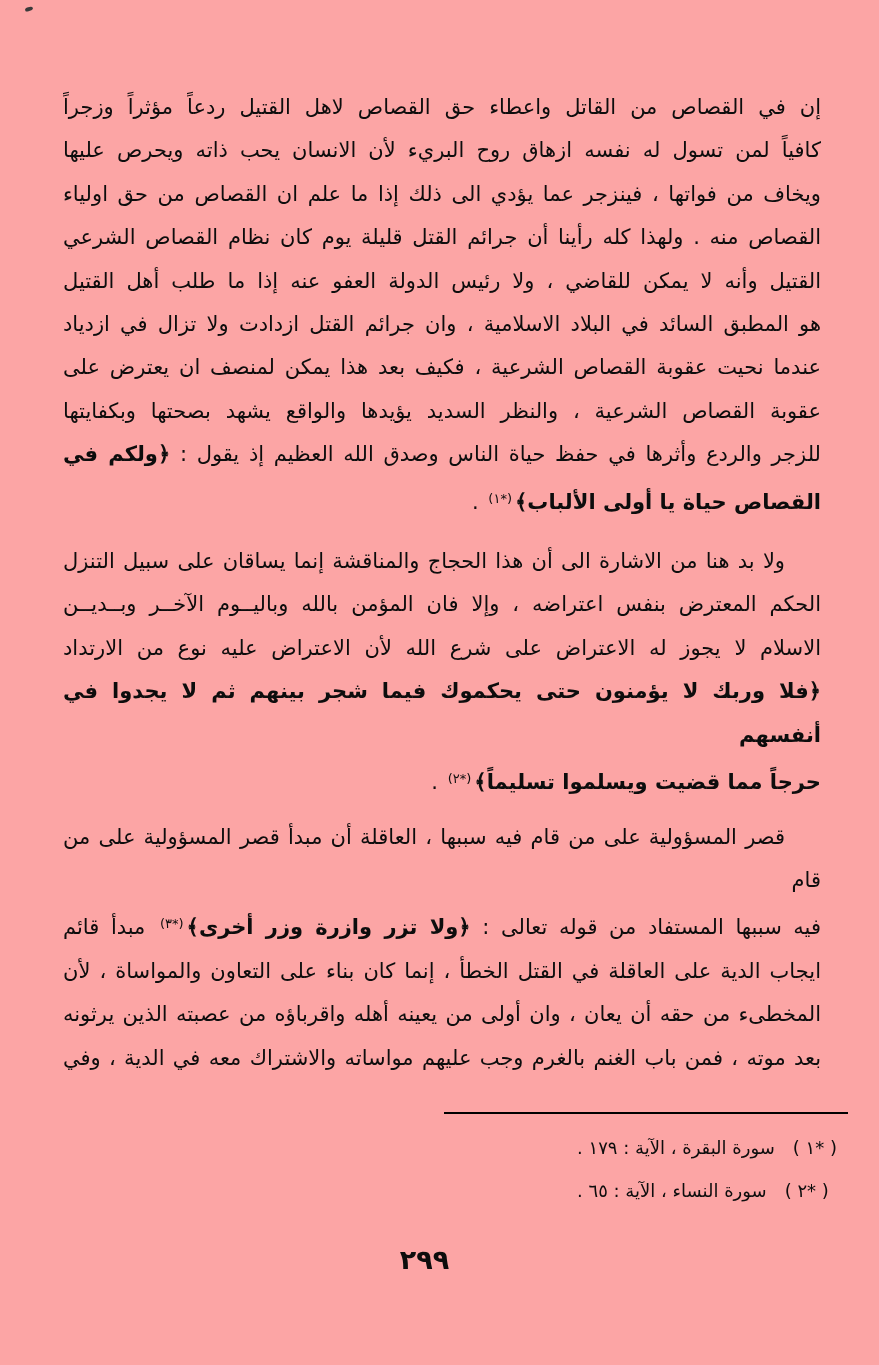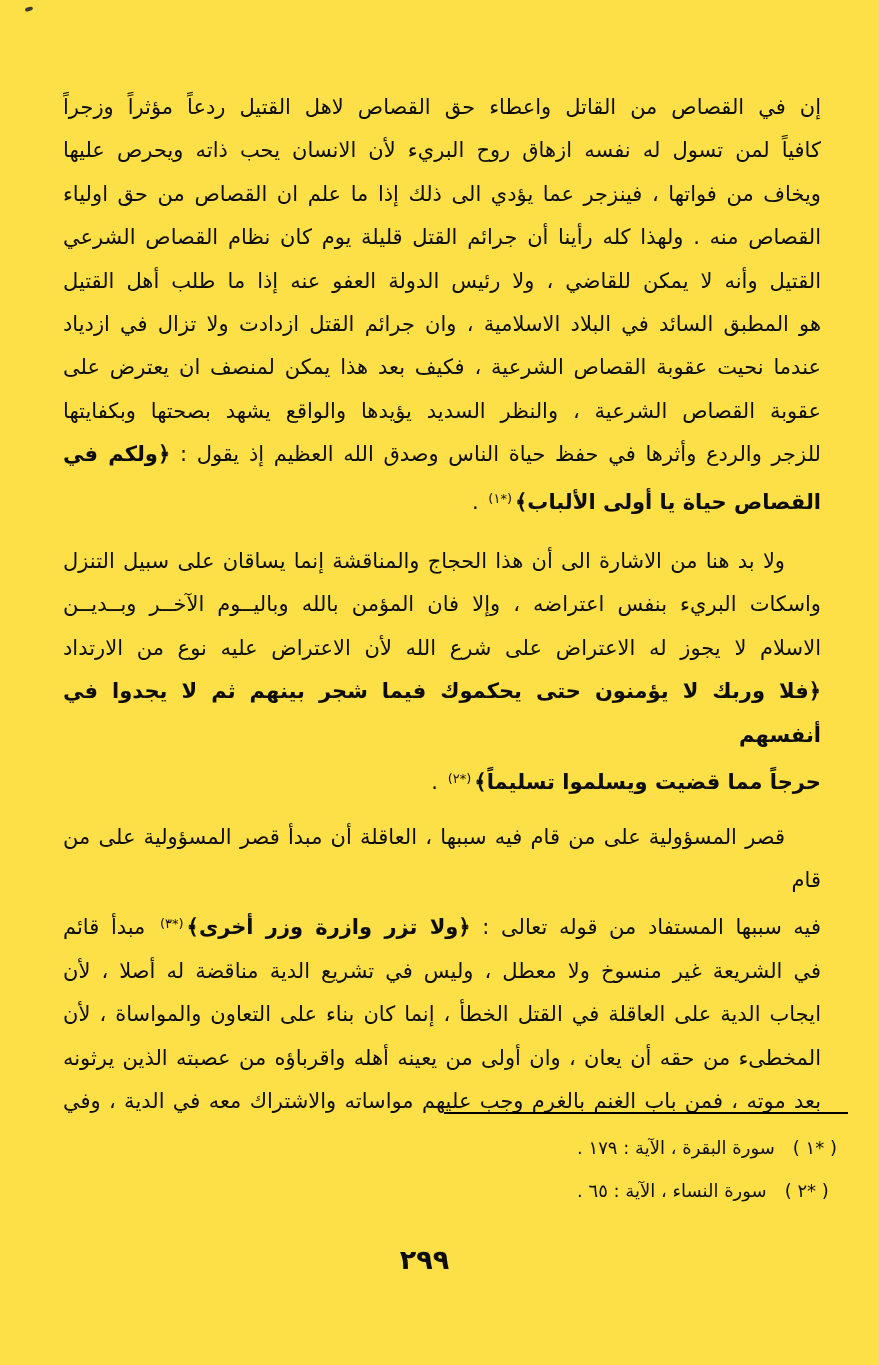--- a/index.html
+++ b/index.html
@@ -1,18 +1,18 @@
 <!DOCTYPE html>
 <html lang="ar"><head>
 <meta charset="utf-8">
 <style>
   html,body { margin:0; padding:0; background:#e8e8e8; }
   .page {
     position:relative; width:879px; height:1365px; margin:0 auto;
-    background:#fde047; overflow:hidden; color:#0d0d0d;
+    background:#fca5a5; overflow:hidden; color:#0d0d0d;
     font-family:"DejaVu Sans", sans-serif;
   }
   .ink-speck {
     position:absolute; top:7px; left:25px; width:8px; height:4px;
     background:#3a3a3a; border-radius:50% 60% 50% 40%; transform:rotate(-18deg);
   }
   .body-text {
     position:absolute; top:86px; right:58px; width:758px;
     direction:rtl; font-size:21px; line-height:43.4px; text-align:justify;
   }
@@ -60,29 +60,28 @@
         <div class="line just"><span>القصاص منه . ولهذا كله رأينا أن جرائم القتل قليلة يوم كان نظام القصاص الشرعي</span></div>
         <div class="line just"><span>القتيل وأنه لا يمكن للقاضي ، ولا رئيس الدولة العفو عنه إذا ما طلب أهل القتيل</span></div>
         <div class="line just"><span>هو المطبق السائد في البلاد الاسلامية ، وان جرائم القتل ازدادت ولا تزال في ازدياد</span></div>
         <div class="line just"><span>عندما نحيت عقوبة القصاص الشرعية ، فكيف بعد هذا يمكن لمنصف ان يعترض على</span></div>
         <div class="line just"><span>عقوبة القصاص الشرعية ، والنظر السديد يؤيدها والواقع يشهد بصحتها وبكفايتها</span></div>
         <div class="line just"><span>للزجر والردع وأثرها في حفظ حياة الناس وصدق الله العظيم إذ يقول : </span><span class="bold">﴿ولكم في</span></div>
         <div class="line"><span class="bold">القصاص حياة يا أولى الألباب﴾</span><span class="fnref" dir="ltr">(١*)</span><span> .</span></div>
       </div>
       <div class="para indent">
         <div class="line just"><span>ولا بد هنا من الاشارة الى أن هذا الحجاج والمناقشة إنما يساقان على سبيل التنزل</span></div>
-        <div class="line just"><span>واسكات البريء بنفس اعتراضه ، وإلا فان المؤمن بالله وباليــوم الآخــر وبــديــن</span></div>
+        <div class="line just"><span>الحكم المعترض بنفس اعتراضه ، وإلا فان المؤمن بالله وباليــوم الآخــر وبــديــن</span></div>
         <div class="line just"><span>الاسلام لا يجوز له الاعتراض على شرع الله لأن الاعتراض عليه نوع من الارتداد</span></div>
         <div class="line just"><span class="bold">﴿فلا وربك لا يؤمنون حتى يحكموك فيما شجر بينهم ثم لا يجدوا في أنفسهم</span></div>
         <div class="line"><span class="bold">حرجاً مما قضيت ويسلموا تسليماً﴾</span><span class="fnref" dir="ltr">(٢*)</span><span> .</span></div>
       </div>
       <div class="para indent">
         <div class="line just"><span>قصر المسؤولية على من قام فيه سببها ، العاقلة أن مبدأ قصر المسؤولية على من قام</span></div>
         <div class="line just"><span>فيه سببها المستفاد من قوله تعالى : </span><span class="bold">﴿ولا تزر وازرة وزر أخرى﴾</span><span class="fnref" dir="ltr">(٣*)</span><span> مبدأ قائم</span></div>
-        <div class="line just"><span>في الشريعة غير منسوخ ولا معطل ، وليس في تشريع الدية مناقضة له أصلا ، لأن</span></div>
         <div class="line just"><span>ايجاب الدية على العاقلة في القتل الخطأ ، إنما كان بناء على التعاون والمواساة ، لأن</span></div>
         <div class="line just"><span>المخطىء من حقه أن يعان ، وان أولى من يعينه أهله واقرباؤه من عصبته الذين يرثونه</span></div>
         <div class="line just"><span>بعد موته ، فمن باب الغنم بالغرم وجب عليهم مواساته والاشتراك معه في الدية ، وفي</span></div>
       </div>
     </div>
 
   <div class="fn-rule"></div>
 
   <div class="footnotes">
     <div class="fn-row">

